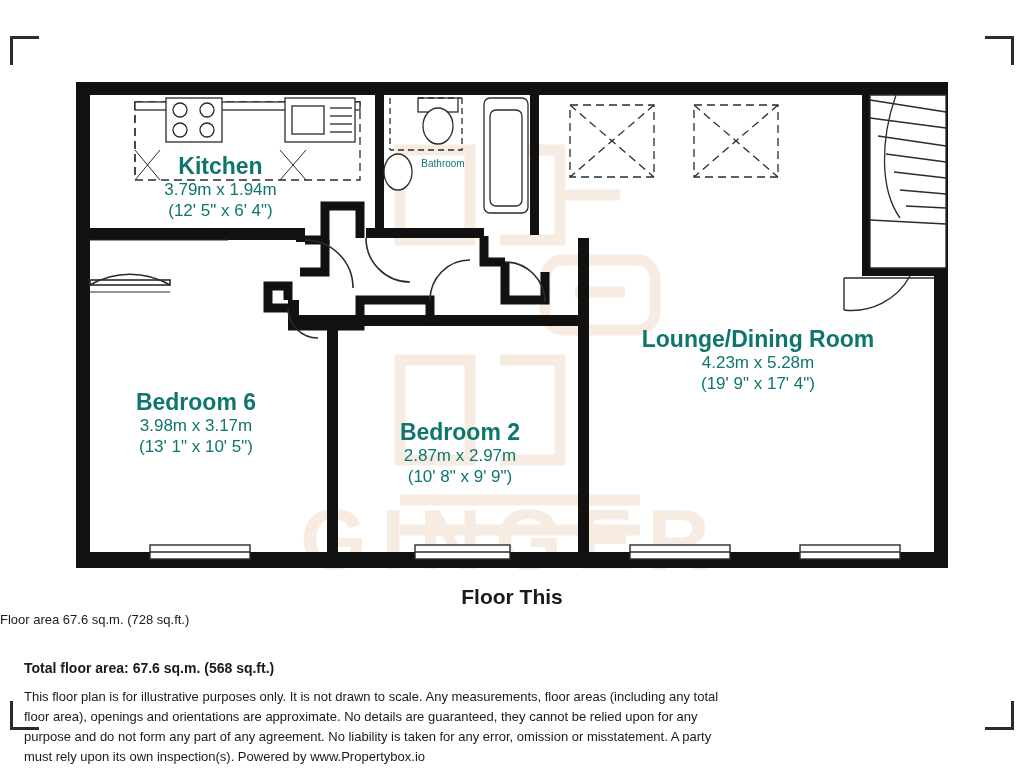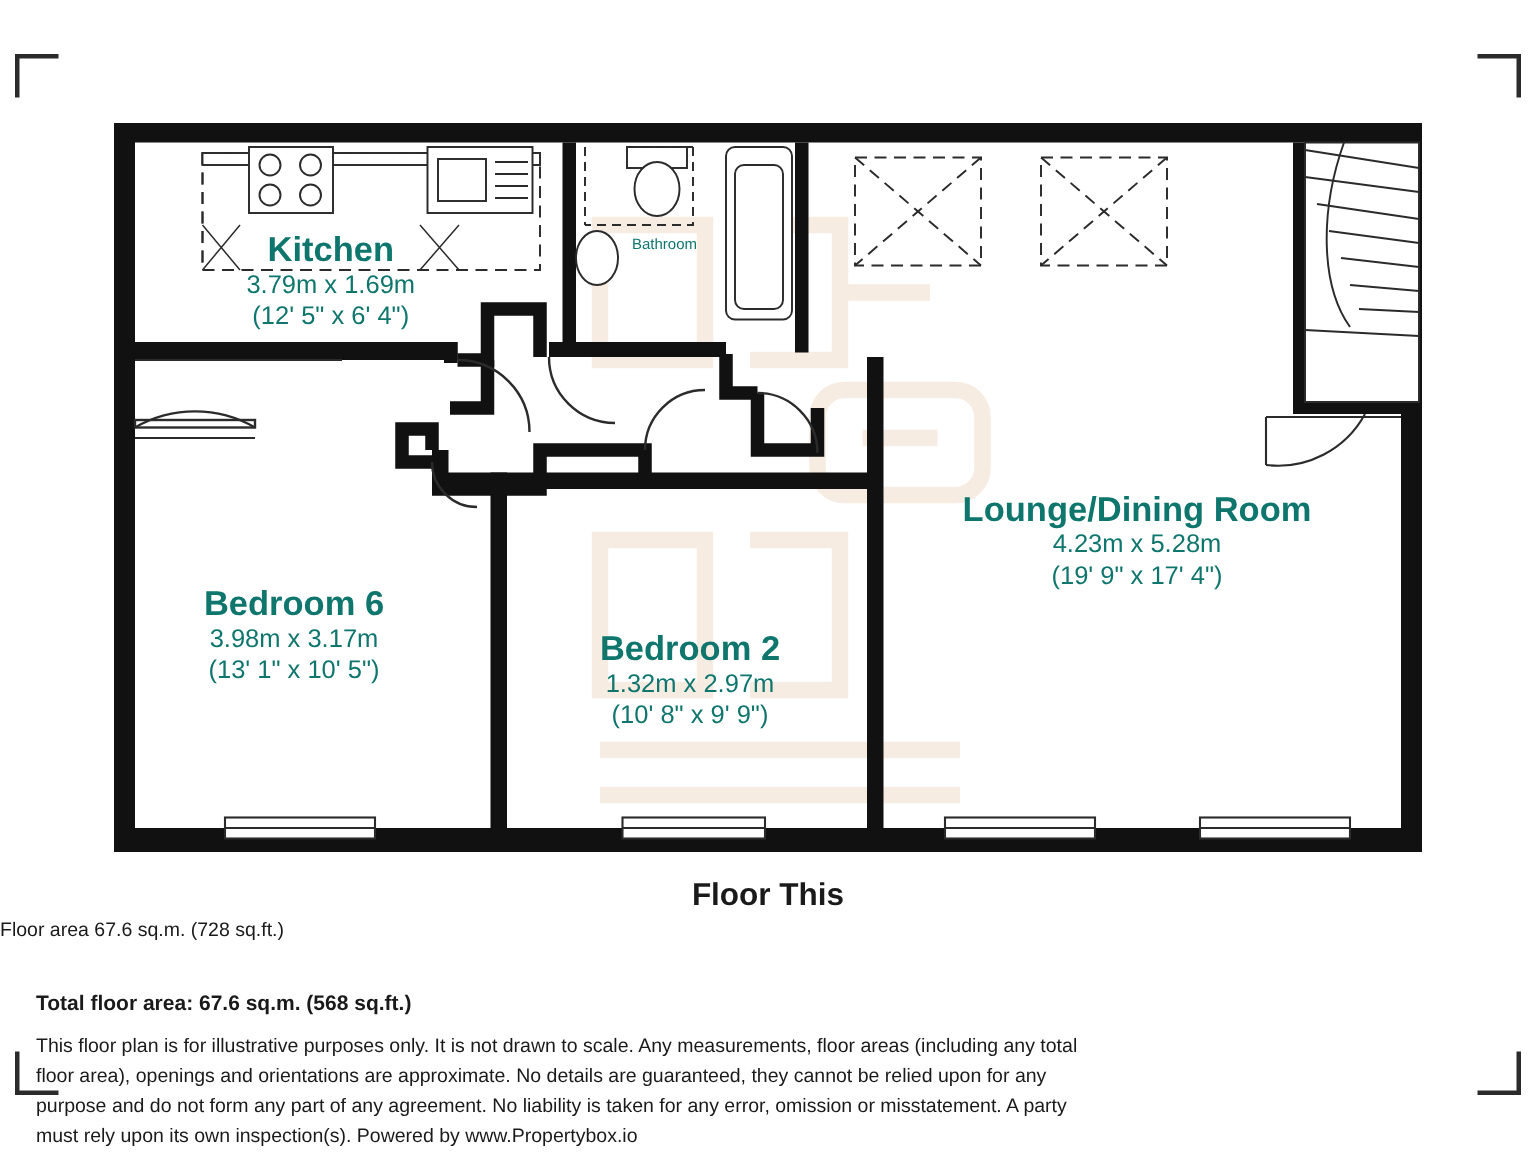--- a/index.html
+++ b/index.html
@@ -126,20 +126,21 @@
       <path d="M500 90 L560 90 L560 180 L500 180"></path>
       <path d="M560 135 L620 135"></path>
       <rect x="545" y="200" width="110" height="70" rx="18"></rect>
       <path d="M575 232 L625 232"></path>
       <path d="M400 300 L400 400 L470 400 L470 300 Z"></path>
       <path d="M500 300 L560 300 L560 400 L500 400"></path>
       <path d="M400 440 L640 440"></path>
       <path d="M400 470 L640 470"></path>
     </g>
   </svg>
+  <div class="wm-text">GINGER</div>
 </div>
 
 <div class="plan">
 <svg width="1024" height="768" viewBox="0 0 1024 768" xmlns="http://www.w3.org/2000/svg">
 
   <g fill="#111111">
 
     <rect x="76" y="82" width="872" height="13"></rect>
 
     <rect x="76" y="552" width="872" height="16"></rect>
@@ -269,21 +270,21 @@
   <g fill="none" stroke="#2b2b2b" stroke-width="1.4">
     <path d="M844 278 L934 278 M844 278 L844 310"></path>
     <path d="M844 310 A 66 66 0 0 0 910 276"></path>
   </g>
 
 </svg>
 </div>
 
 <div class="room-label" style="left:118px; top:152px; width:205px;">
   <div class="nm">Kitchen</div>
-  <div class="dm">3.79m x 1.69m</div>
+  <div class="dm">3.79m x 1.94m</div>
   <div class="dm">(12' 5" x 6' 4")</div>
 </div>
 
 <div class="room-label small" style="left:398px; top:158px; width:90px;">
   <div class="nm">Bathroom</div>
 </div>
 
 <div class="room-label" style="left:608px; top:325px; width:300px;">
   <div class="nm">Lounge/Dining Room</div>
   <div class="dm">4.23m x 5.28m</div>
@@ -291,20 +292,20 @@
 </div>
 
 <div class="room-label" style="left:88px; top:388px; width:216px;">
   <div class="nm">Bedroom 6</div>
   <div class="dm">3.98m x 3.17m</div>
   <div class="dm">(13' 1" x 10' 5")</div>
 </div>
 
 <div class="room-label" style="left:352px; top:418px; width:216px;">
   <div class="nm">Bedroom 2</div>
-  <div class="dm">1.32m x 2.97m</div>
+  <div class="dm">2.87m x 2.97m</div>
   <div class="dm">(10' 8" x 9' 9")</div>
 </div>
 
 <div class="plan-title">Floor This</div>
 <div class="plan-sub">Floor area 67.6 sq.m. (728 sq.ft.)</div>
 <div class="total-area">Total floor area: 67.6 sq.m. (568 sq.ft.)</div>
 <div class="disclaimer">This floor plan is for illustrative purposes only. It is not drawn to scale. Any measurements, floor areas (including any total floor area), openings and orientations are approximate. No details are guaranteed, they cannot be relied upon for any purpose and do not form any part of any agreement. No liability is taken for any error, omission or misstatement. A party must rely upon its own inspection(s). Powered by www.Propertybox.io</div>
 
 </body></html>

